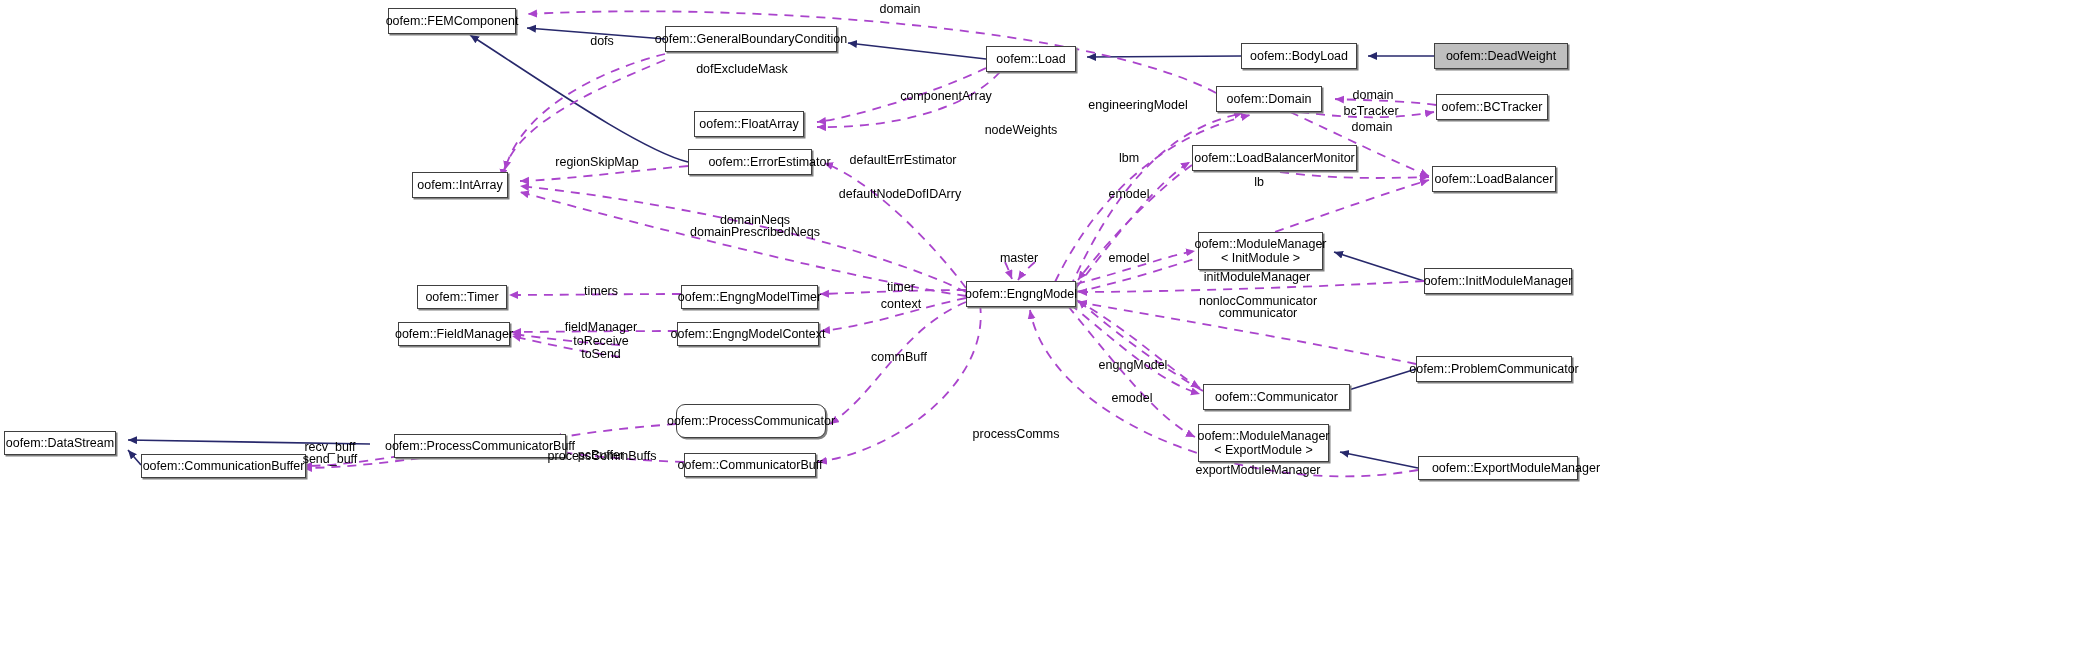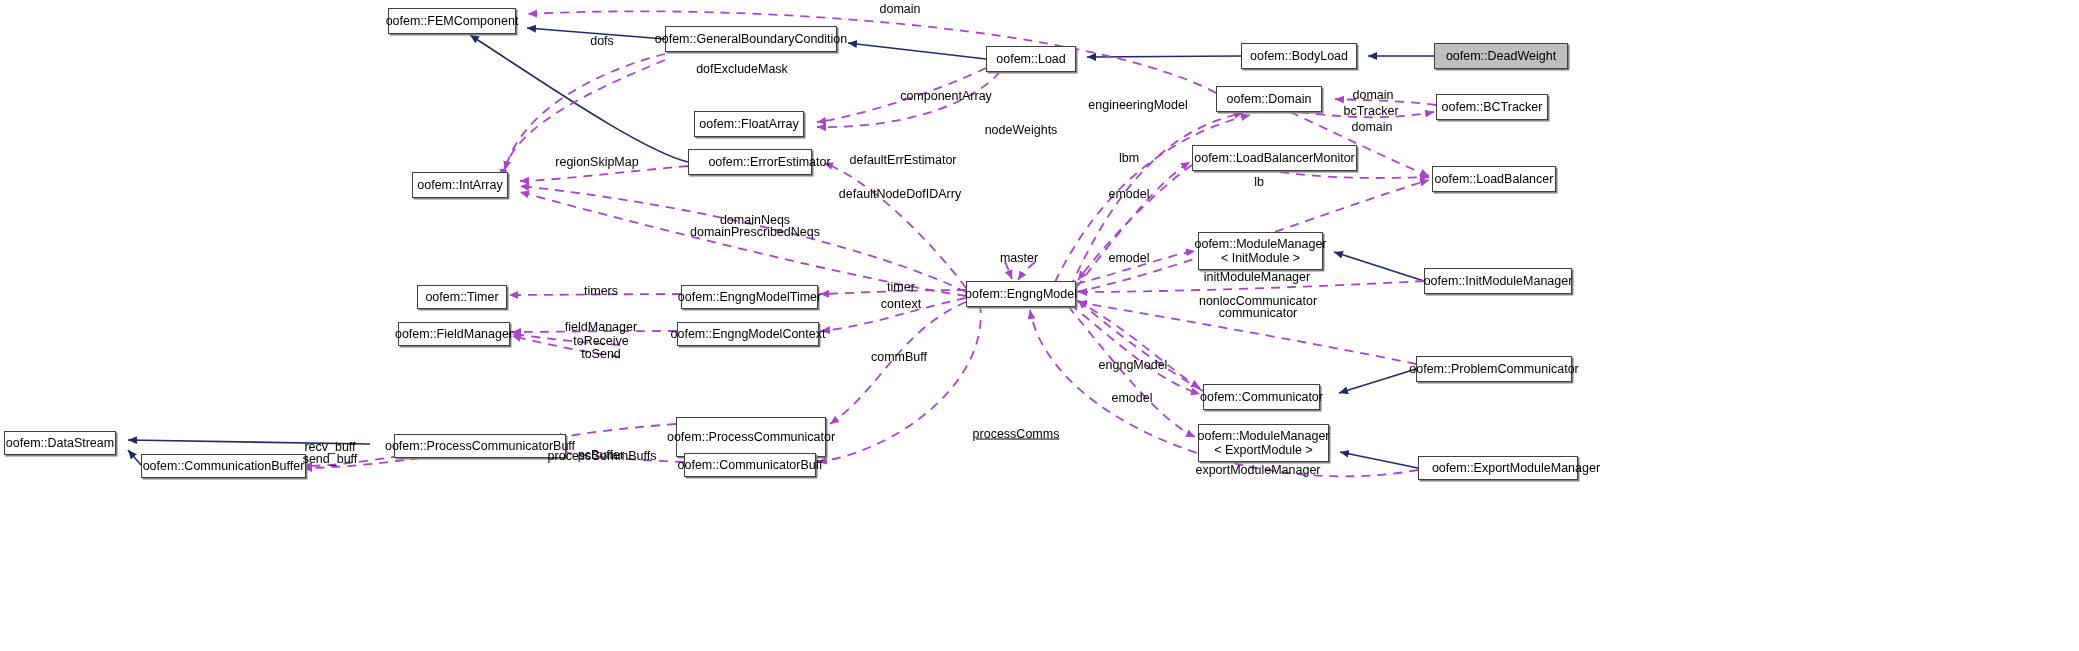--- a/index.html
+++ b/index.html
@@ -215,24 +215,24 @@
   </div>
   <div class="node" style="left: 398px; top: 322px; width: 112px; height: 24px;">
     <span>oofem::FieldManager</span>
   </div>
   <div class="node" style="left: 677px; top: 322px; width: 142px; height: 24px;">
     <span>oofem::EngngModelContext</span>
   </div>
   <div class="node" style="left: 1416px; top: 356px; width: 156px; height: 26px;">
     <span>oofem::ProblemCommunicator</span>
   </div>
-  <div class="node" style="left: 1203px; top: 384px; width: 117px; height: 26px;">
+  <div class="node" style="left: 1203px; top: 384px; width: 147px; height: 26px;">
     <span>oofem::Communicator</span>
   </div>
-  <div class="node" style="left: 676px; top: 417px; width: 150px; height: 40px;">
+  <div class="node" style="left: 676px; top: 404px; width: 150px; height: 34px; border-radius: 9px;">
     <span>oofem::ProcessCommunicator</span>
   </div>
   <div class="node" style="left: 1198px; top: 424px; width: 131px; height: 38px;">
     <span>oofem::ModuleManager</span>
     <span class="line2">&lt; ExportModule &gt;</span>
   </div>
   <div class="node" style="left: 4px; top: 431px; width: 112px; height: 24px;">
     <span>oofem::DataStream</span>
   </div>
   <div class="node" style="left: 370px; top: 434px; width: 172px; height: 24px; margin-left: 24px;">
@@ -274,18 +274,18 @@
   <div class="elabel" style="left: 901px; top: 304px;">context</div>
   <div class="elabel" style="left: 1258px; top: 313px;">communicator</div>
   <div class="elabel" style="left: 601px; top: 327px;">fieldManager</div>
   <div class="elabel" style="left: 601px; top: 341px;">toReceive</div>
   <div class="elabel" style="left: 601px; top: 354px;">toSend</div>
   <div class="elabel" style="left: 899px; top: 357px;">commBuff</div>
   <div class="elabel" style="left: 1133px; top: 365px;">engngModel</div>
   <div class="elabel" style="left: 1132px; top: 398px;">emodel</div>
   <div class="elabel" style="left: 601px; top: 455px;">pcBuffer</div>
   <div class="elabel" style="left: 330px; top: 447px;">recv_buff</div>
-  <div class="elabel" style="left: 1016px; top: 434px; text-decoration: underline;">processComms</div>
+  <div class="elabel" style="left: 1016px; top: 434px;">processComms</div>
   <div class="elabel" style="left: 330px; top: 459px;">send_buff</div>
   <div class="elabel" style="left: 602px; top: 456px;">processCommBuffs</div>
   <div class="elabel" style="left: 1258px; top: 470px;">exportModuleManager</div>
 
 </div>
 
 </body></html>

